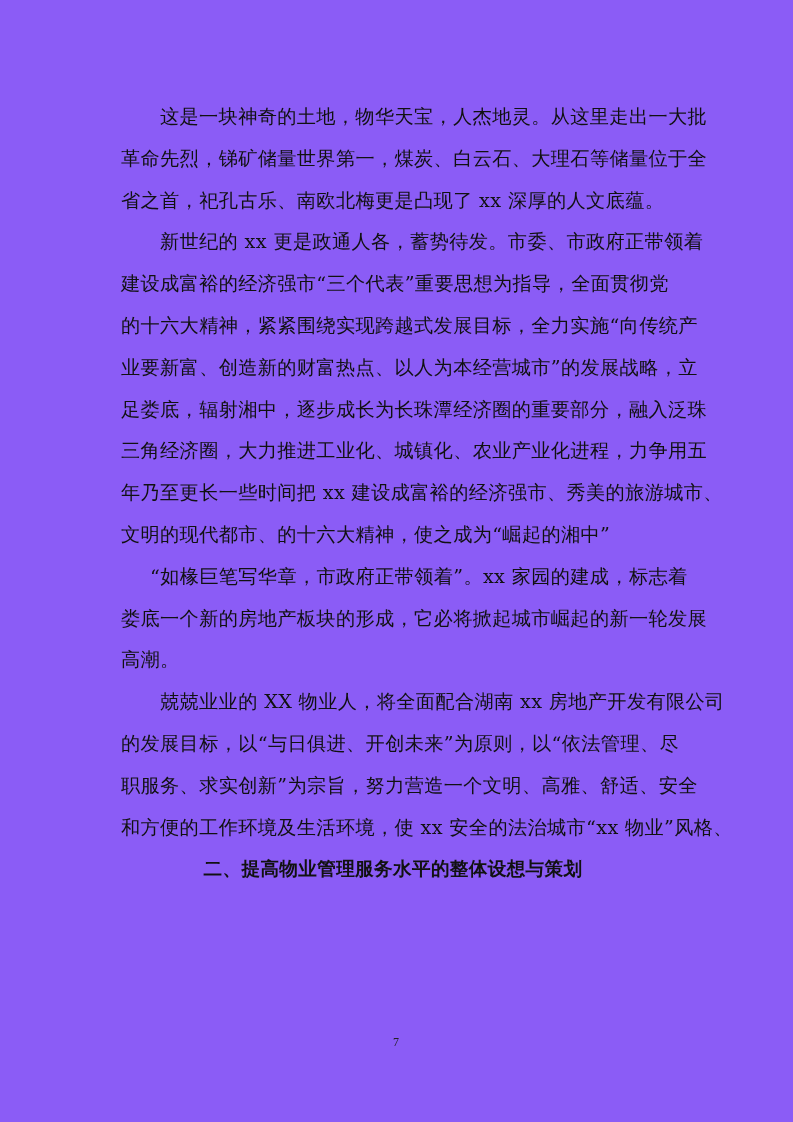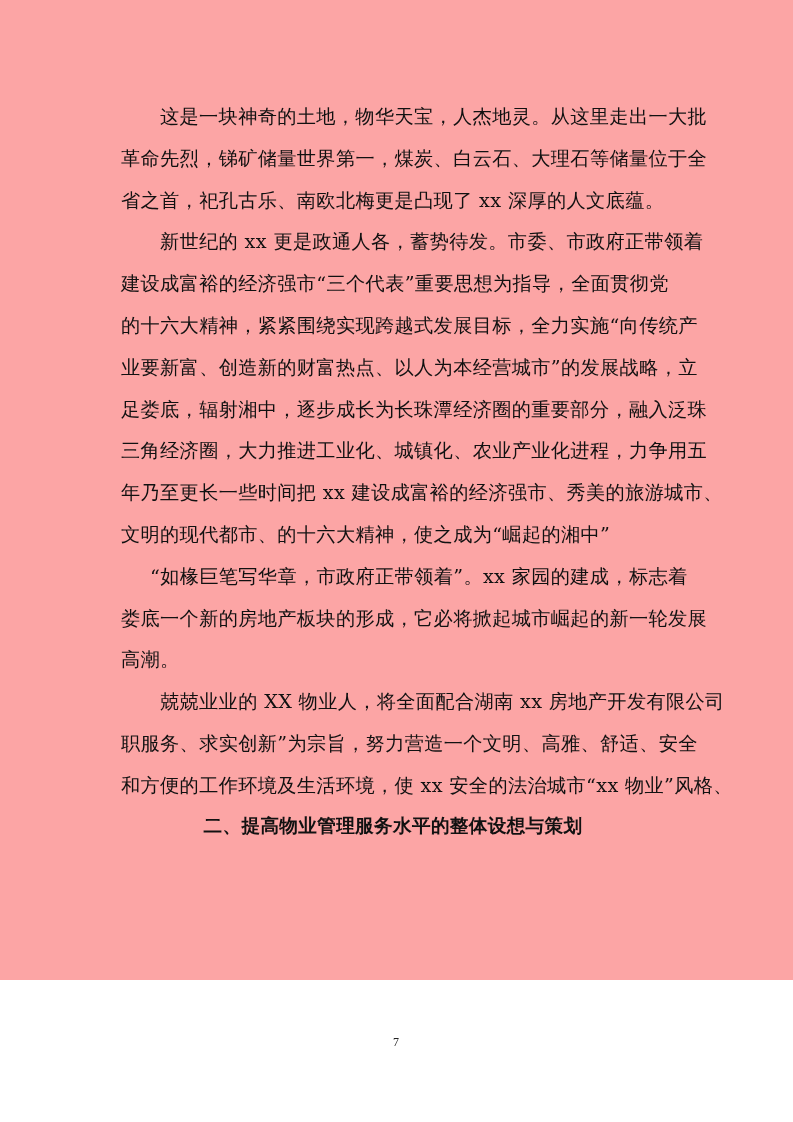--- a/index.html
+++ b/index.html
@@ -12,22 +12,22 @@
     height: 1122px;
     position: relative;
     overflow: hidden;
     font-family: "DejaVu Serif", "Liberation Serif", serif;
     color: #111111;
   }
   .page {
     position: absolute;
     left: 0; top: 0;
     width: 793px;
-    height: 980px;
-    background: #fca5a5;
+    height: 1122px;
+    background: #8b5cf6;
   }
   .body-text {
     position: absolute;
     left: 121px;
     top: 96px;
     width: 556px;
   }
   .line {
     display: block;
     height: 41.8px;
@@ -35,21 +35,21 @@
     font-size: 19.2px;
     white-space: nowrap;
     letter-spacing: 0.35px;
   }
   .line.indent {
     padding-left: 39px;
   }
   .line.heading {
     text-align: center;
     font-weight: bold;
-    font-family: Liberation Mono, monospace;
+    font-family: Liberation Sans, sans-serif;
     font-size: 18.6px;
     padding-left: 0;
     margin-left: -12px;
   }
   .page-number {
     position: absolute;
     left: 386px;
     top: 1034px;
     width: 20px;
     text-align: center;
@@ -83,20 +83,21 @@
     </div>
 
     <div>
       <span class="line indent" style="padding-left:29px">“如椽巨笔写华章，市政府正带领着”。xx 家园的建成，标志着</span>
       <span class="line">娄底一个新的房地产板块的形成，它必将掀起城市崛起的新一轮发展</span>
       <span class="line">高潮。</span>
     </div>
 
     <div>
       <span class="line indent">兢兢业业的 XX 物业人，将全面配合湖南 xx 房地产开发有限公司</span>
+      <span class="line">的发展目标，以“与日俱进、开创未来”为原则，以“依法管理、尽</span>
       <span class="line">职服务、求实创新”为宗旨，努力营造一个文明、高雅、舒适、安全</span>
       <span class="line">和方便的工作环境及生活环境，使 xx 安全的法治城市“xx 物业”风格、</span>
     </div>
 
     <div>
       <span class="line heading">二、提高物业管理服务水平的整体设想与策划</span>
     </div>
 
 
   </div>

